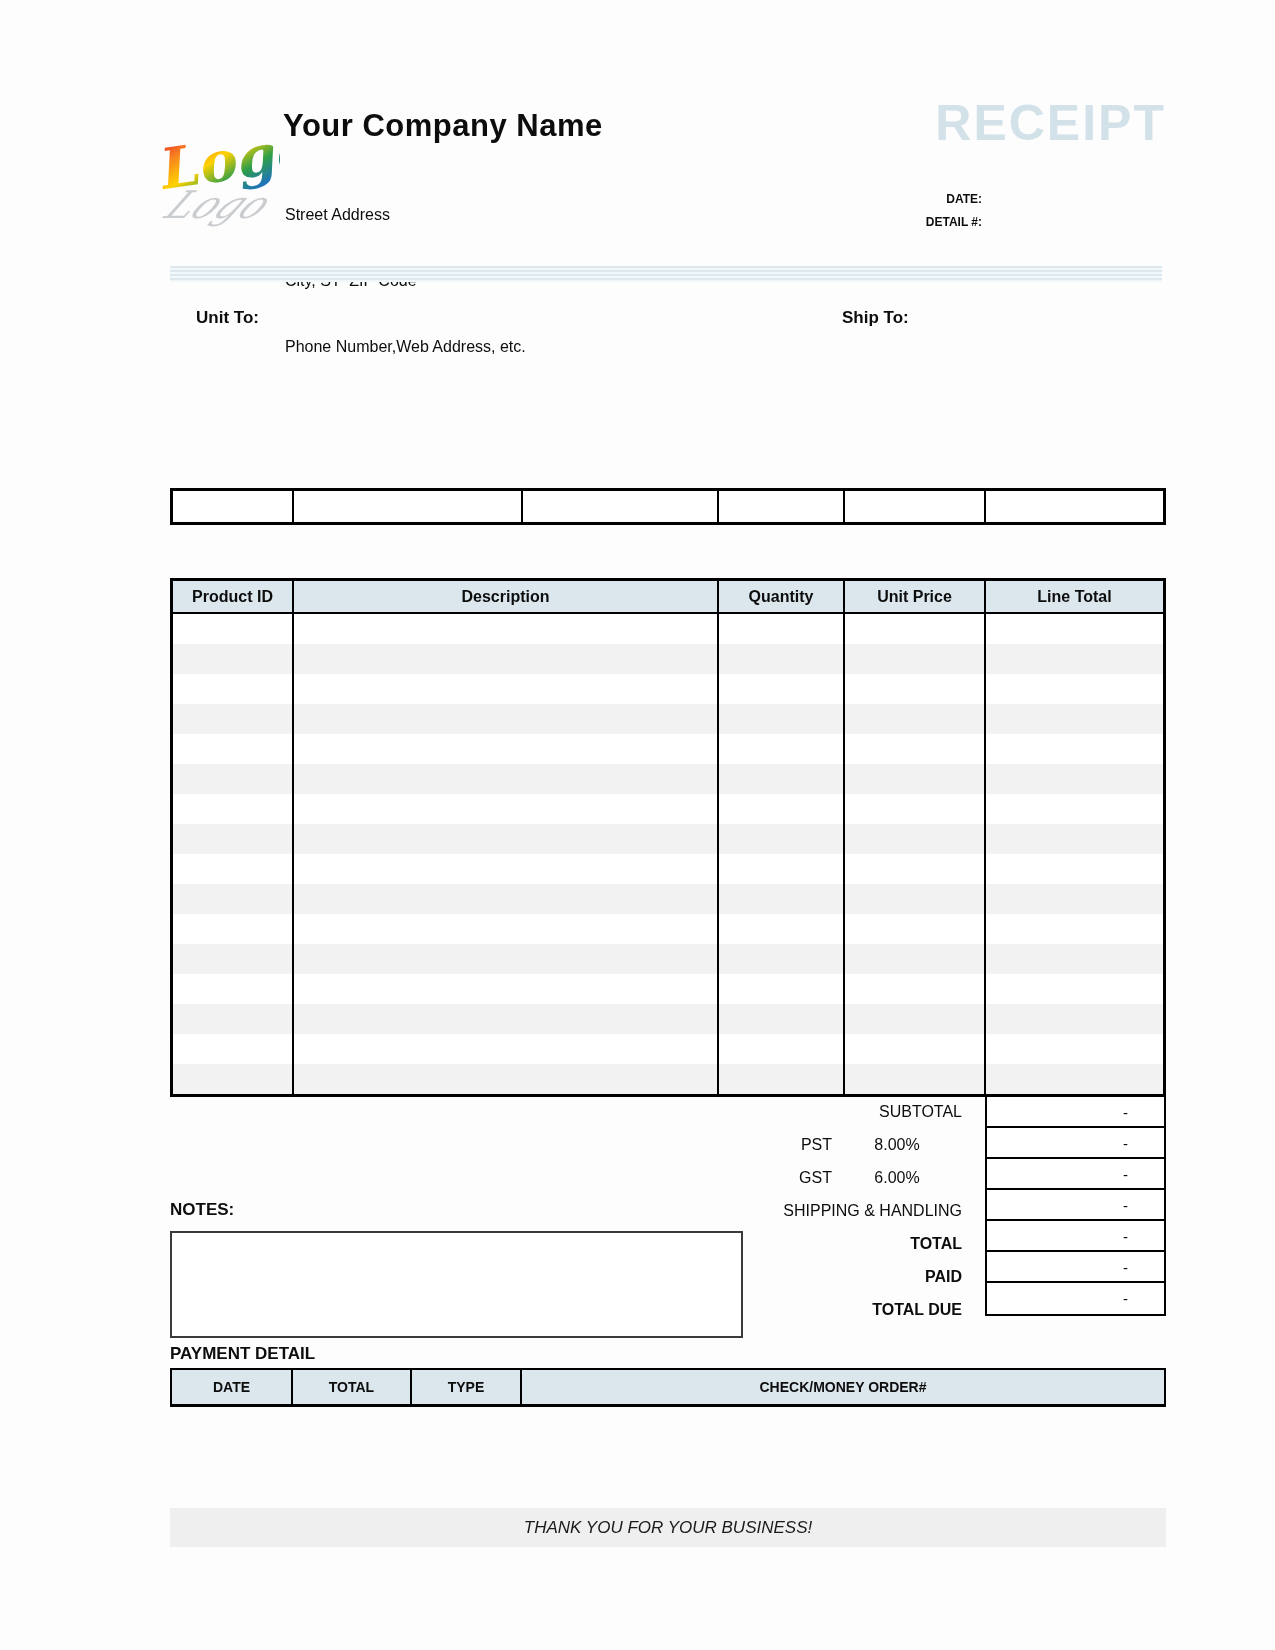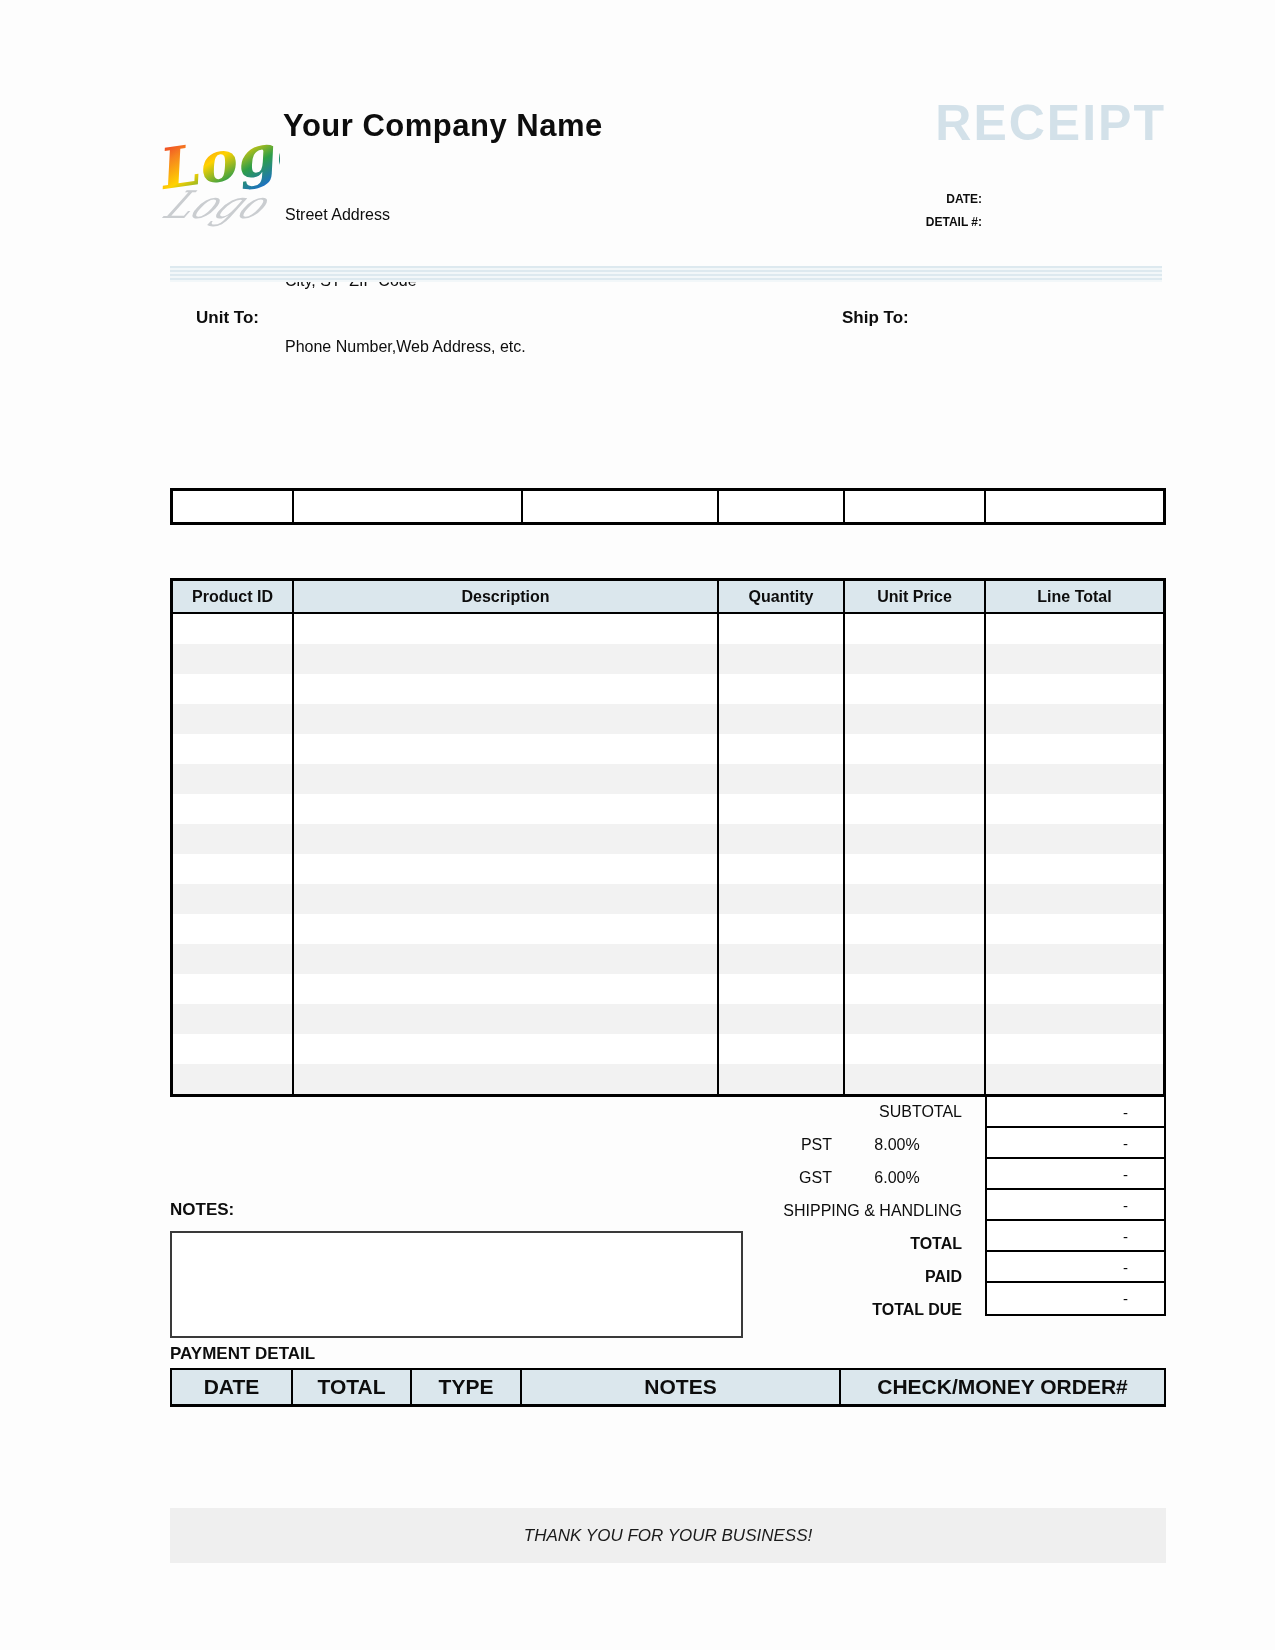--- a/index.html
+++ b/index.html
@@ -58,26 +58,26 @@
   .vcell{height:31px;line-height:31px;box-sizing:border-box;border-bottom:2px solid #000;
     text-align:right;padding-right:36px;font-size:15px;}
   .vcell:last-child{border-bottom:none;}
 
   
   .notes-label{position:absolute;left:170px;top:1200px;font-size:17px;font-weight:bold;}
   .notes-box{position:absolute;left:170px;top:1231px;width:573px;height:107px;
     box-sizing:border-box;border:2px solid #3a3a3a;background:#fff;}
   .payment-title{position:absolute;left:170px;top:1344px;font-size:17px;font-weight:bold;}
   #payment-table{top:1368px;border-width:2px;border-bottom-width:3px;}
-  #payment-table .th{font-size:21px;height:34px;}
+  #payment-table .th{font-size:14px;height:34px;}
   .pc0{flex:0 0 121px;} .pc1{flex:0 0 119px;} .pc2{flex:0 0 110px;}
   .pc3{flex:0 0 319px;} .pc4{flex:1;}
 
   
-  .footer-band{position:absolute;left:170px;top:1508px;width:996px;height:55px;
+  .footer-band{position:absolute;left:170px;top:1508px;width:996px;height:39px;
     background:#efefef;display:flex;align-items:center;justify-content:center;
     font-style:italic;font-size:17px;color:#1a1a1a;}
 </style>
 </head>
 <body>
 
 <div class="page">
 
   <svg class="logo" viewBox="0 0 118 136" aria-hidden="true">
     <defs>
@@ -284,21 +284,20 @@
 
   <div class="notes-label">NOTES:</div>
   <div class="notes-box"></div>
 
   <div class="payment-title">PAYMENT DETAIL</div>
   <div class="tbl" id="payment-table">
     <div class="thead" style="border-bottom:none">
       <div class="th pc0">DATE</div>
       <div class="th pc1">TOTAL</div>
       <div class="th pc2">TYPE</div>
-      <div class="th pc3">NOTES</div>
       <div class="th pc4">CHECK/MONEY ORDER#</div>
     </div>
   </div>
 
   <div class="footer-band">
     <span>THANK YOU FOR YOUR BUSINESS!</span>
   </div>
 
 </div>
 

